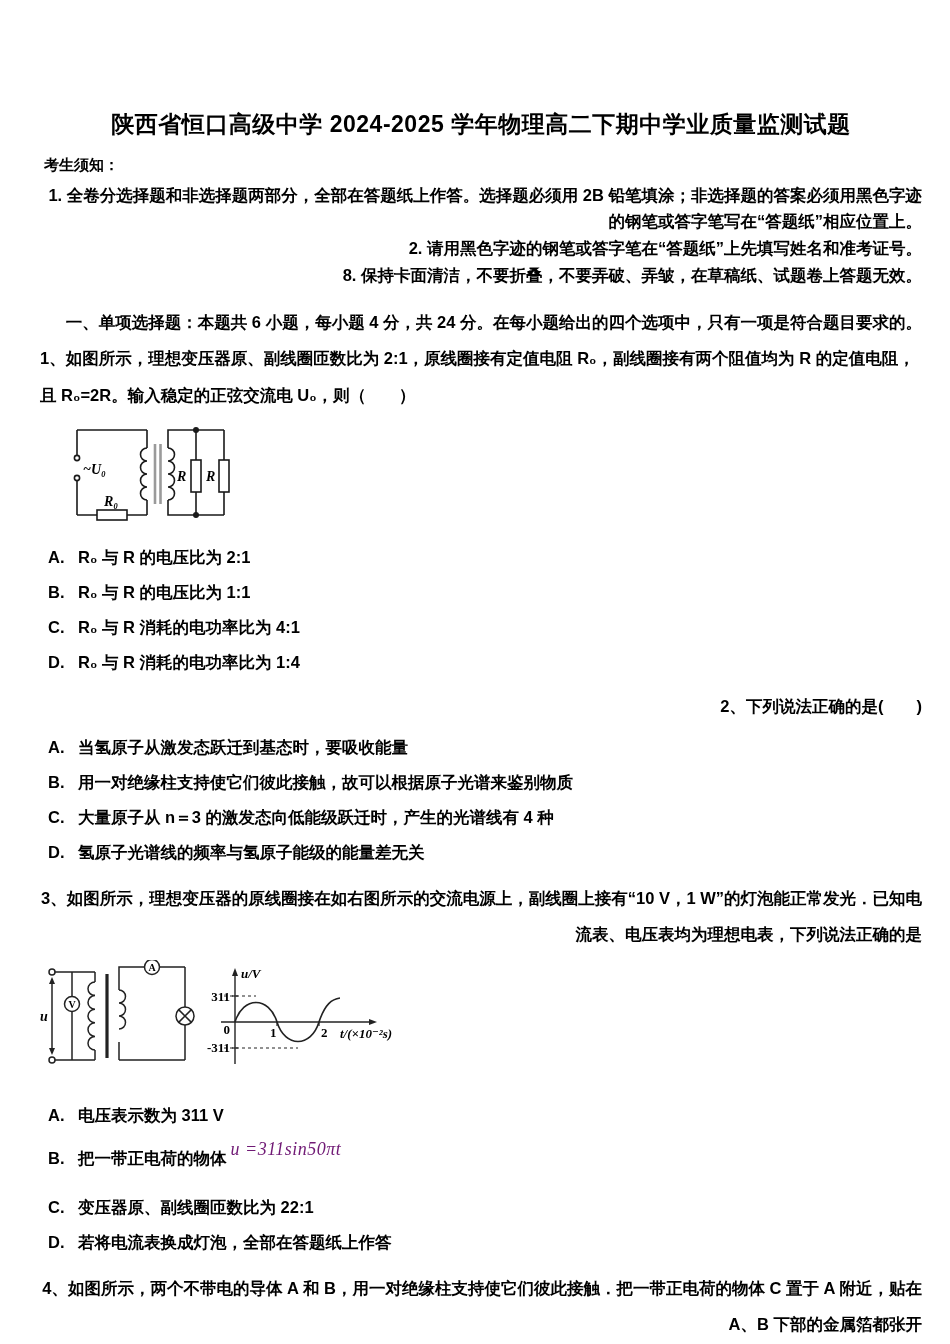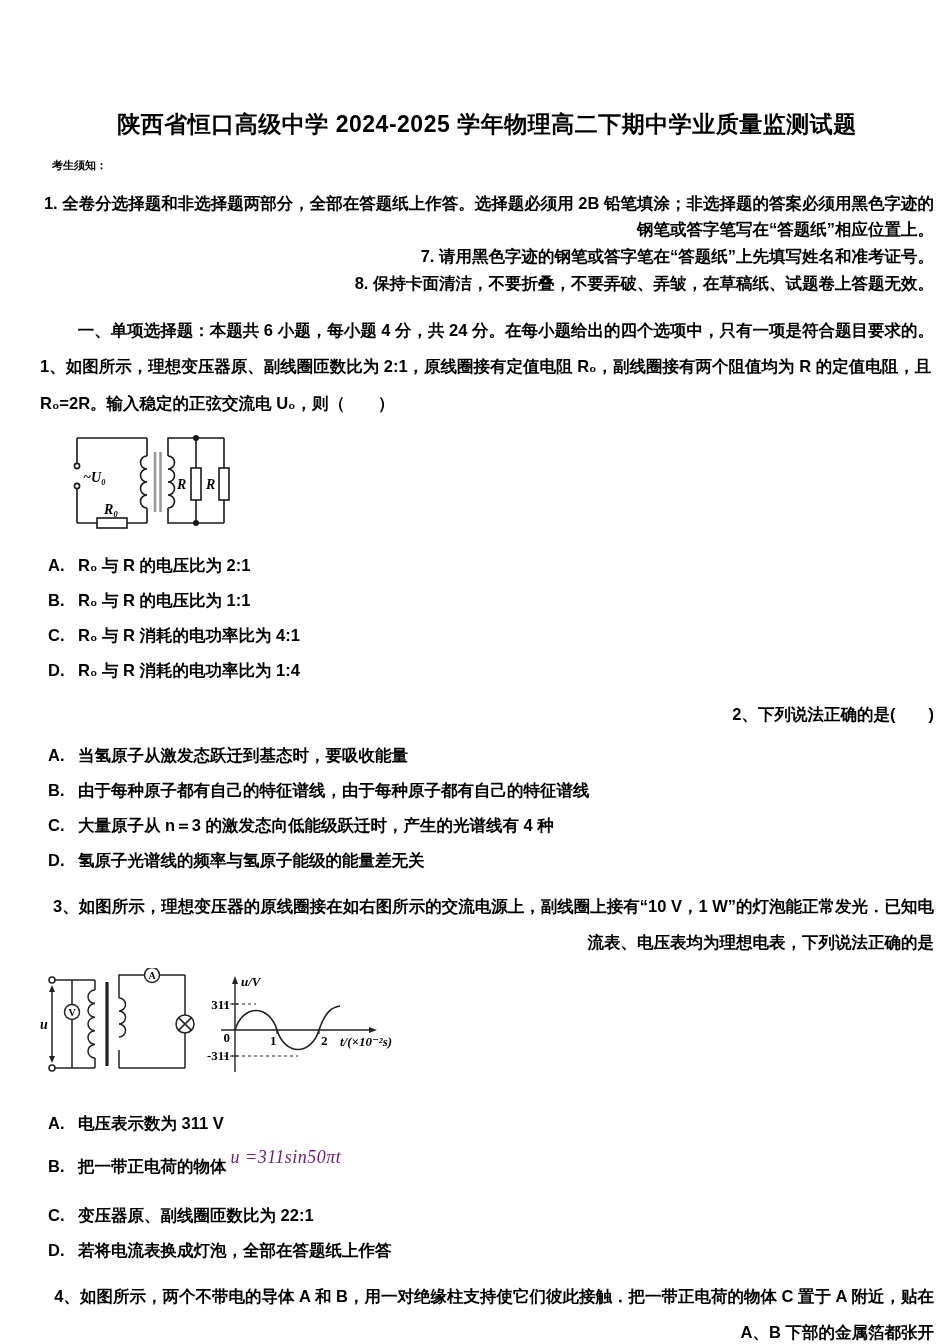--- a/index.html
+++ b/index.html
@@ -1,26 +1,26 @@
 <!DOCTYPE html>
 <html><head>
 <meta charset="utf-8">
 <style>
   html,body{margin:0;padding:0;background:#ffffff;}
   body{
     width:950px;height:1344px;overflow:hidden;color:#000;
     font-family:"Liberation Sans","DejaVu Sans",sans-serif;
     font-weight:700;
   }
-  .page{box-sizing:border-box;width:950px;height:1205px;padding:108px 16px 0 40px;}
+  .page{box-sizing:border-box;width:950px;height:1205px;padding:108px 28px 0 40px;}
   .title{
     font-size:23px;line-height:32px;text-align:center;
     margin:0 0 12px 0;font-weight:800;letter-spacing:0.5px;
   }
-  .notice-head{font-size:11px;line-height:26px;margin:12px;}
+  .notice-head{font-size:15px;line-height:26px;margin:4px;}
   .n-item{font-size:16.5px;line-height:26px;margin:1px 0 0 0;text-align:right;}
   .sec-head{font-size:16.5px;line-height:24px;margin:22px 0 0 0;text-align:right;}
   .stem{font-size:16.5px;line-height:37px;margin:6px 0 0 0;}
   .stem.lh36{line-height:36px;text-align:right;}
   .opt{display:flex;align-items:baseline;font-size:16.5px;line-height:23px;margin:12px 0 0 8px;}
   .opt .letter{flex:none;width:30px;}
   .opt .otext{flex:none;}
   .formula{
     font-family:"Liberation Serif","DejaVu Serif",serif;
     font-style:italic;font-weight:400;color:#701a75;font-size:18px;
@@ -36,21 +36,21 @@
 </head>
 <body>
 
 <div class="page">
 
   <h1 class="title">陕西省恒口高级中学 2024-2025 学年物理高二下期中学业质量监测试题</h1>
 
   <div>
     <p class="notice-head">考生须知：</p>
     <p class="n-item">1. 全卷分选择题和非选择题两部分，全部在答题纸上作答。选择题必须用 2B 铅笔填涂；非选择题的答案必须用黑色字迹的钢笔或答字笔写在“答题纸”相应位置上。</p>
-    <p class="n-item">7. 请用黑色字迹的钢笔或答字笔在“答题纸”上先填写姓名和准考证号。</p>
+    <p class="n-item">2. 请用黑色字迹的钢笔或答字笔在“答题纸”上先填写姓名和准考证号。</p>
     <p class="n-item">8. 保持卡面清洁，不要折叠，不要弄破、弄皱，在草稿纸、试题卷上答题无效。</p>
   </div>
 
   <p class="sec-head">一、单项选择题：本题共 6 小题，每小题 4 分，共 24 分。在每小题给出的四个选项中，只有一项是符合题目要求的。</p>
 
   <p class="stem">1、如图所示，理想变压器原、副线圈匝数比为 2:1，原线圈接有定值电阻 R₀，副线圈接有两个阻值均为 R 的定值电阻，且 R₀=2R。输入稳定的正弦交流电 U₀，则（　　）</p>
 
   <div class="figwrap1">
     <svg width="186" height="110" viewBox="0 0 186 110">
       <g stroke="#1a1a1a" stroke-width="1.6" fill="none">
@@ -102,21 +102,21 @@
   </div>
 
   <p class="stem lh36" style="margin-top:14px">2、下列说法正确的是(　　)</p>
   <div>
     <div class="opt">
       <span class="letter">A.</span>
       <span class="otext">当氢原子从激发态跃迁到基态时，要吸收能量</span>
     </div>
     <div class="opt">
       <span class="letter">B.</span>
-      <span class="otext">由于每种原子都有自己的特征谱线，由于每种原子都有自己的特征谱线</span>
+      <span class="otext">用一对绝缘柱支持使它们彼此接触，故可以根据原子光谱来鉴别物质</span>
     </div>
     <div class="opt">
       <span class="letter">C.</span>
       <span class="otext">大量原子从 n＝3 的激发态向低能级跃迁时，产生的光谱线有 4 种</span>
     </div>
     <div class="opt">
       <span class="letter">D.</span>
       <span class="otext">氢原子光谱线的频率与氢原子能级的能量差无关</span>
     </div>
   </div>

